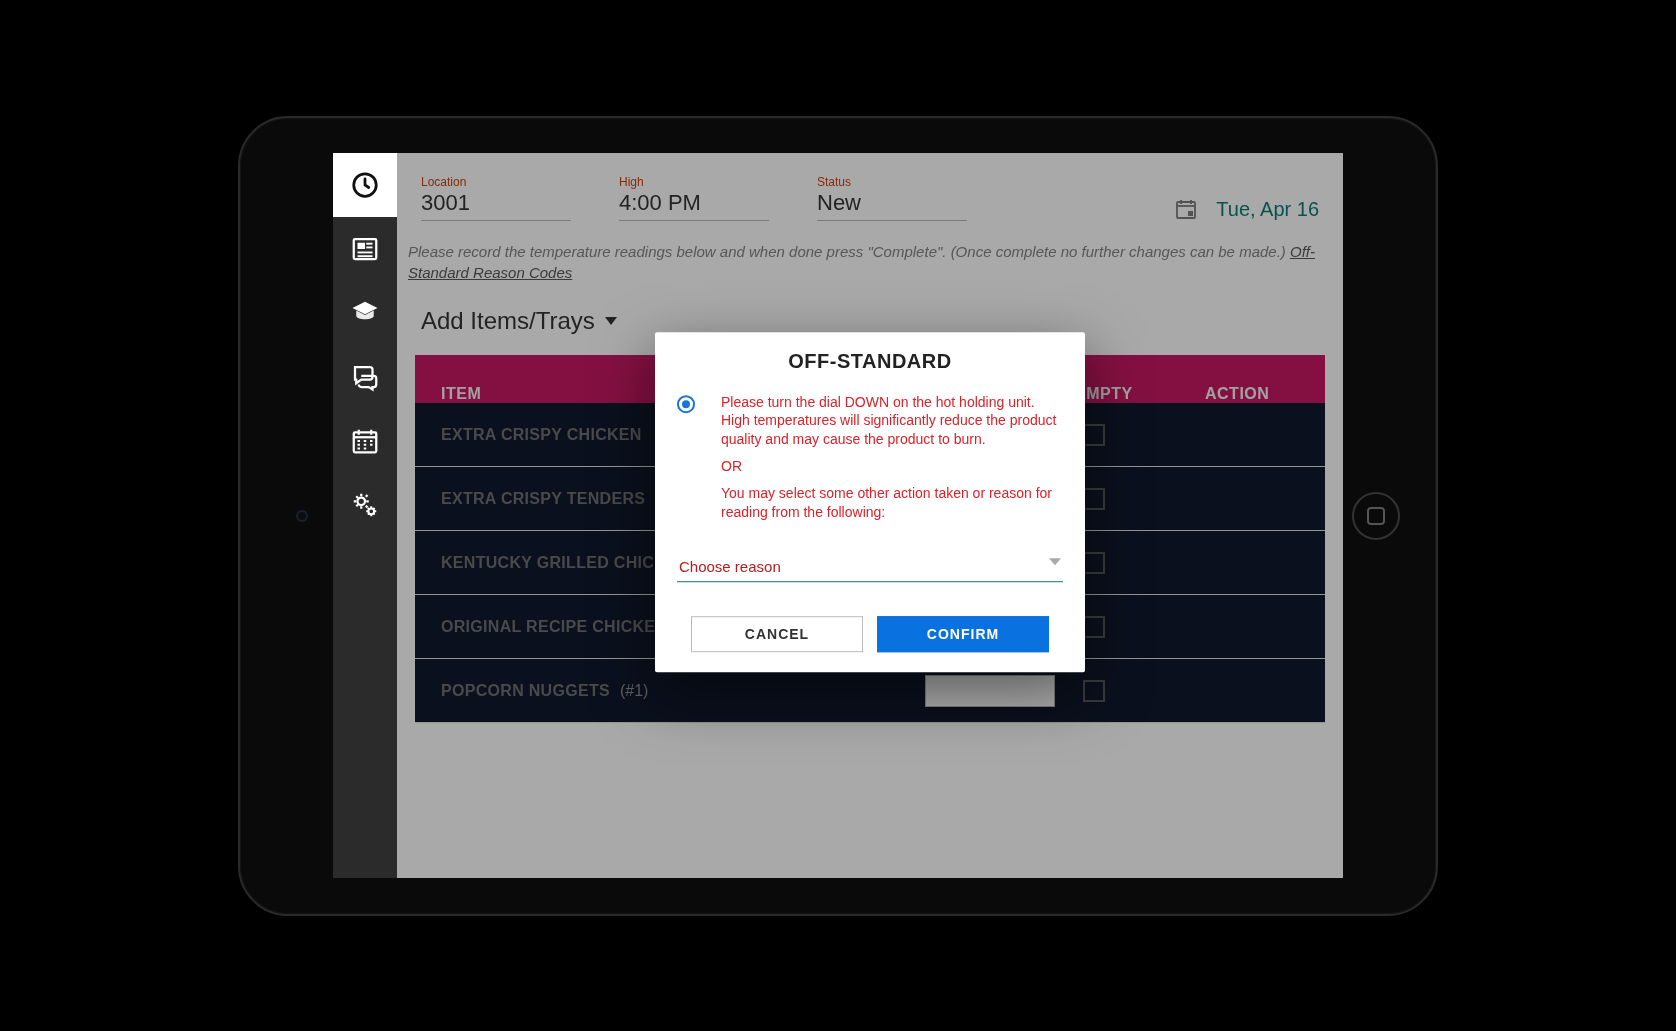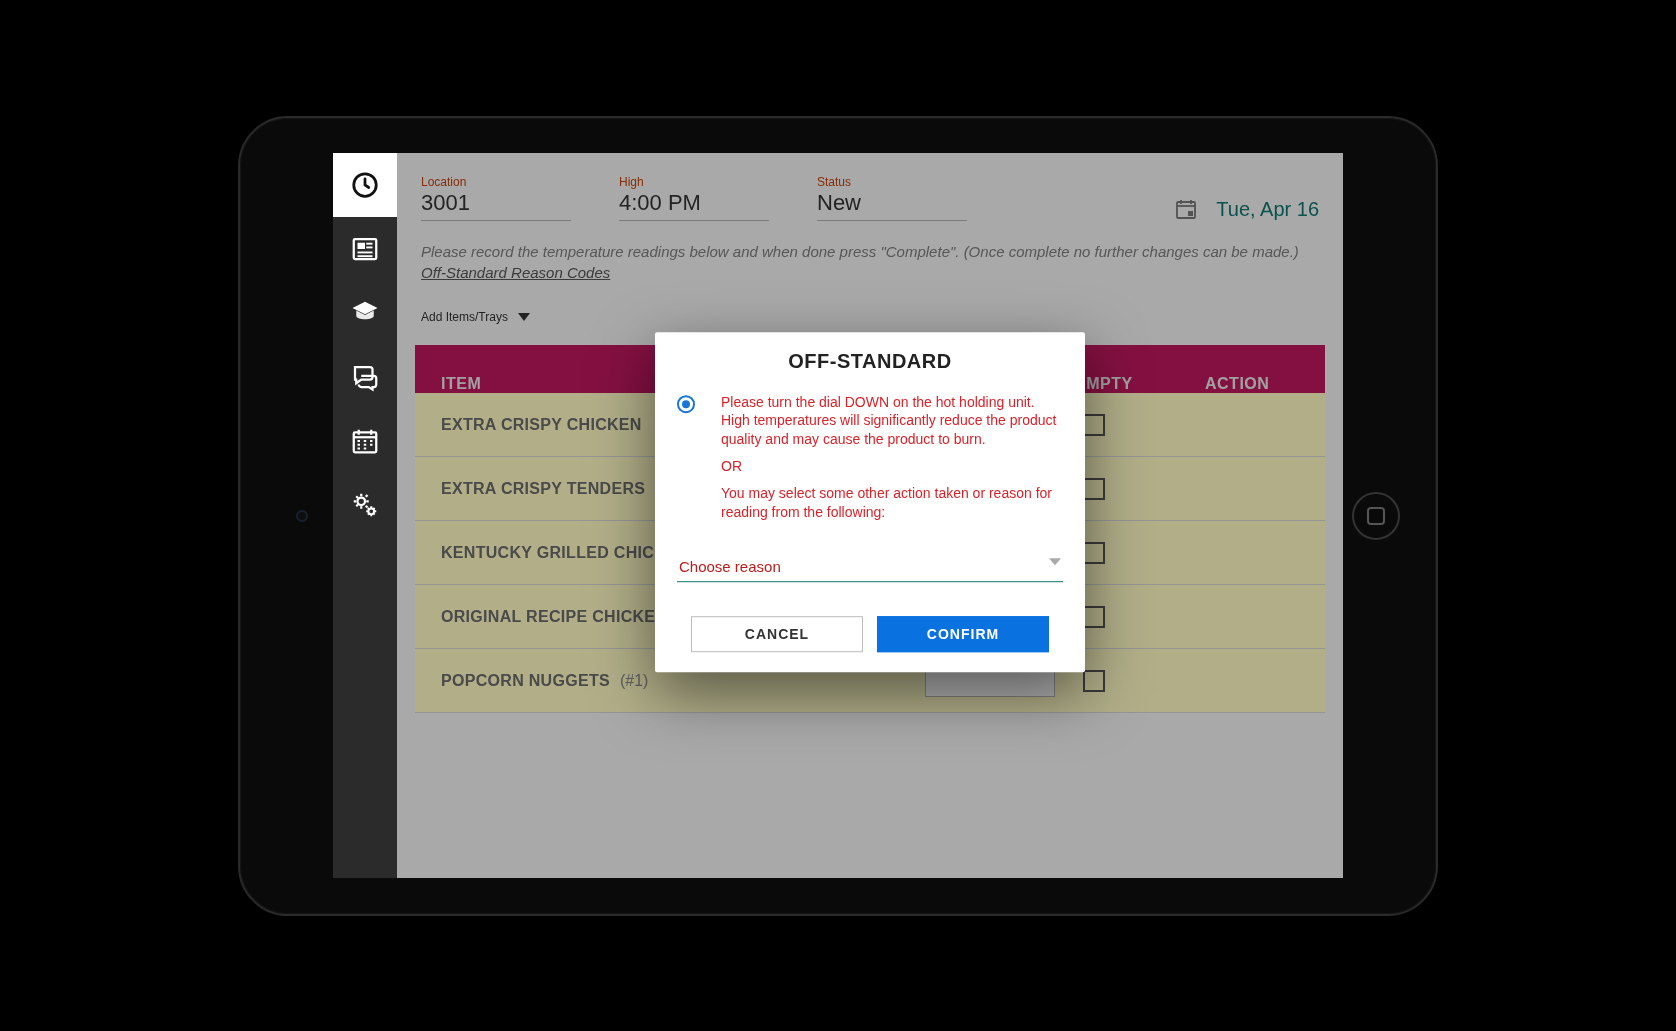--- a/index.html
+++ b/index.html
@@ -33,34 +33,34 @@
 
 .content { flex:1; background:#f2f2f2; position:relative; overflow:hidden; }
 
 .header-row { display:flex; gap:48px; padding: 22px 24px 10px 24px; align-items:flex-end; }
 .hfield { display:flex; flex-direction:column; min-width:150px; }
 .hfield .lbl { color:#c2410c; font-size:12px; margin-bottom:1px; }
 .hfield .val { color:#333; font-size:22px; border-bottom:1px solid #b0b0b0; padding-bottom:4px; }
 .date-area { margin-left:auto; display:flex; align-items:flex-end; gap:18px; color:#0f766e; font-size:20px; }
 .date-area svg { width:24px; height:24px; fill:#666; }
 
-.instructions { padding: 10px 24px 6px; color:#7d7d7d; font-style:italic; font-size:15px; line-height:1.4; }
+.instructions { padding: 10px 11px 6px; color:#7d7d7d; font-style:italic; font-size:15px; line-height:1.4; }
 .instructions a { color:#555; text-decoration:underline; }
 
 .add-row { padding: 18px 24px 8px; }
-.add-items { display:inline-flex; align-items:center; gap:10px; font-size:12px; color:#333; }
+.add-items { display:inline-flex; align-items:center; gap:10px; font-size:24px; color:#333; }
 .add-items .caret { width:0; height:0; border-left:6px solid transparent; border-right:6px solid transparent; border-top:8px solid #333; }
 
 .table { margin: 12px 18px 0; }
 .thead { background:#be185d; color:#e7e7e7; display:flex; align-items:flex-end; height:48px; font-weight:600; letter-spacing:0.5px; }
 .thead .col-item { flex:1; padding-left:26px; }
 .thead .col-empty { width:130px; text-align:left; }
 .thead .col-action { width:120px; text-align:left; }
 
-.trow { display:flex; align-items:center; height:64px; border-bottom:1px solid #d6d6d6; background:#fef9c3; padding-left:26px; }
+.trow { display:flex; align-items:center; height:64px; border-bottom:1px solid #d6d6d6; background:#0f172a; padding-left:26px; }
 .trow .name { color:#6a6a6a; font-weight:700; letter-spacing:0.3px; font-size:16px; }
 .trow .sub { color:#888; margin-left:10px; font-size:16px; }
 .trow .spacer { flex:1; }
 .trow .inputcell { width:170px; display:flex; justify-content:center; }
 .trow .inputcell .box { width:130px; height:32px; border:1px solid #b9b9b9; background:#fff; }
 .trow .emptycell { width:130px; display:flex; justify-content:flex-start; padding-left:8px; }
 .trow .chk { width:22px; height:22px; border:2px solid #555; }
 .trow .actioncell { width:120px; }
 
 .dim-overlay { position:absolute; inset:0; background:rgba(0,0,0,0.30); }

